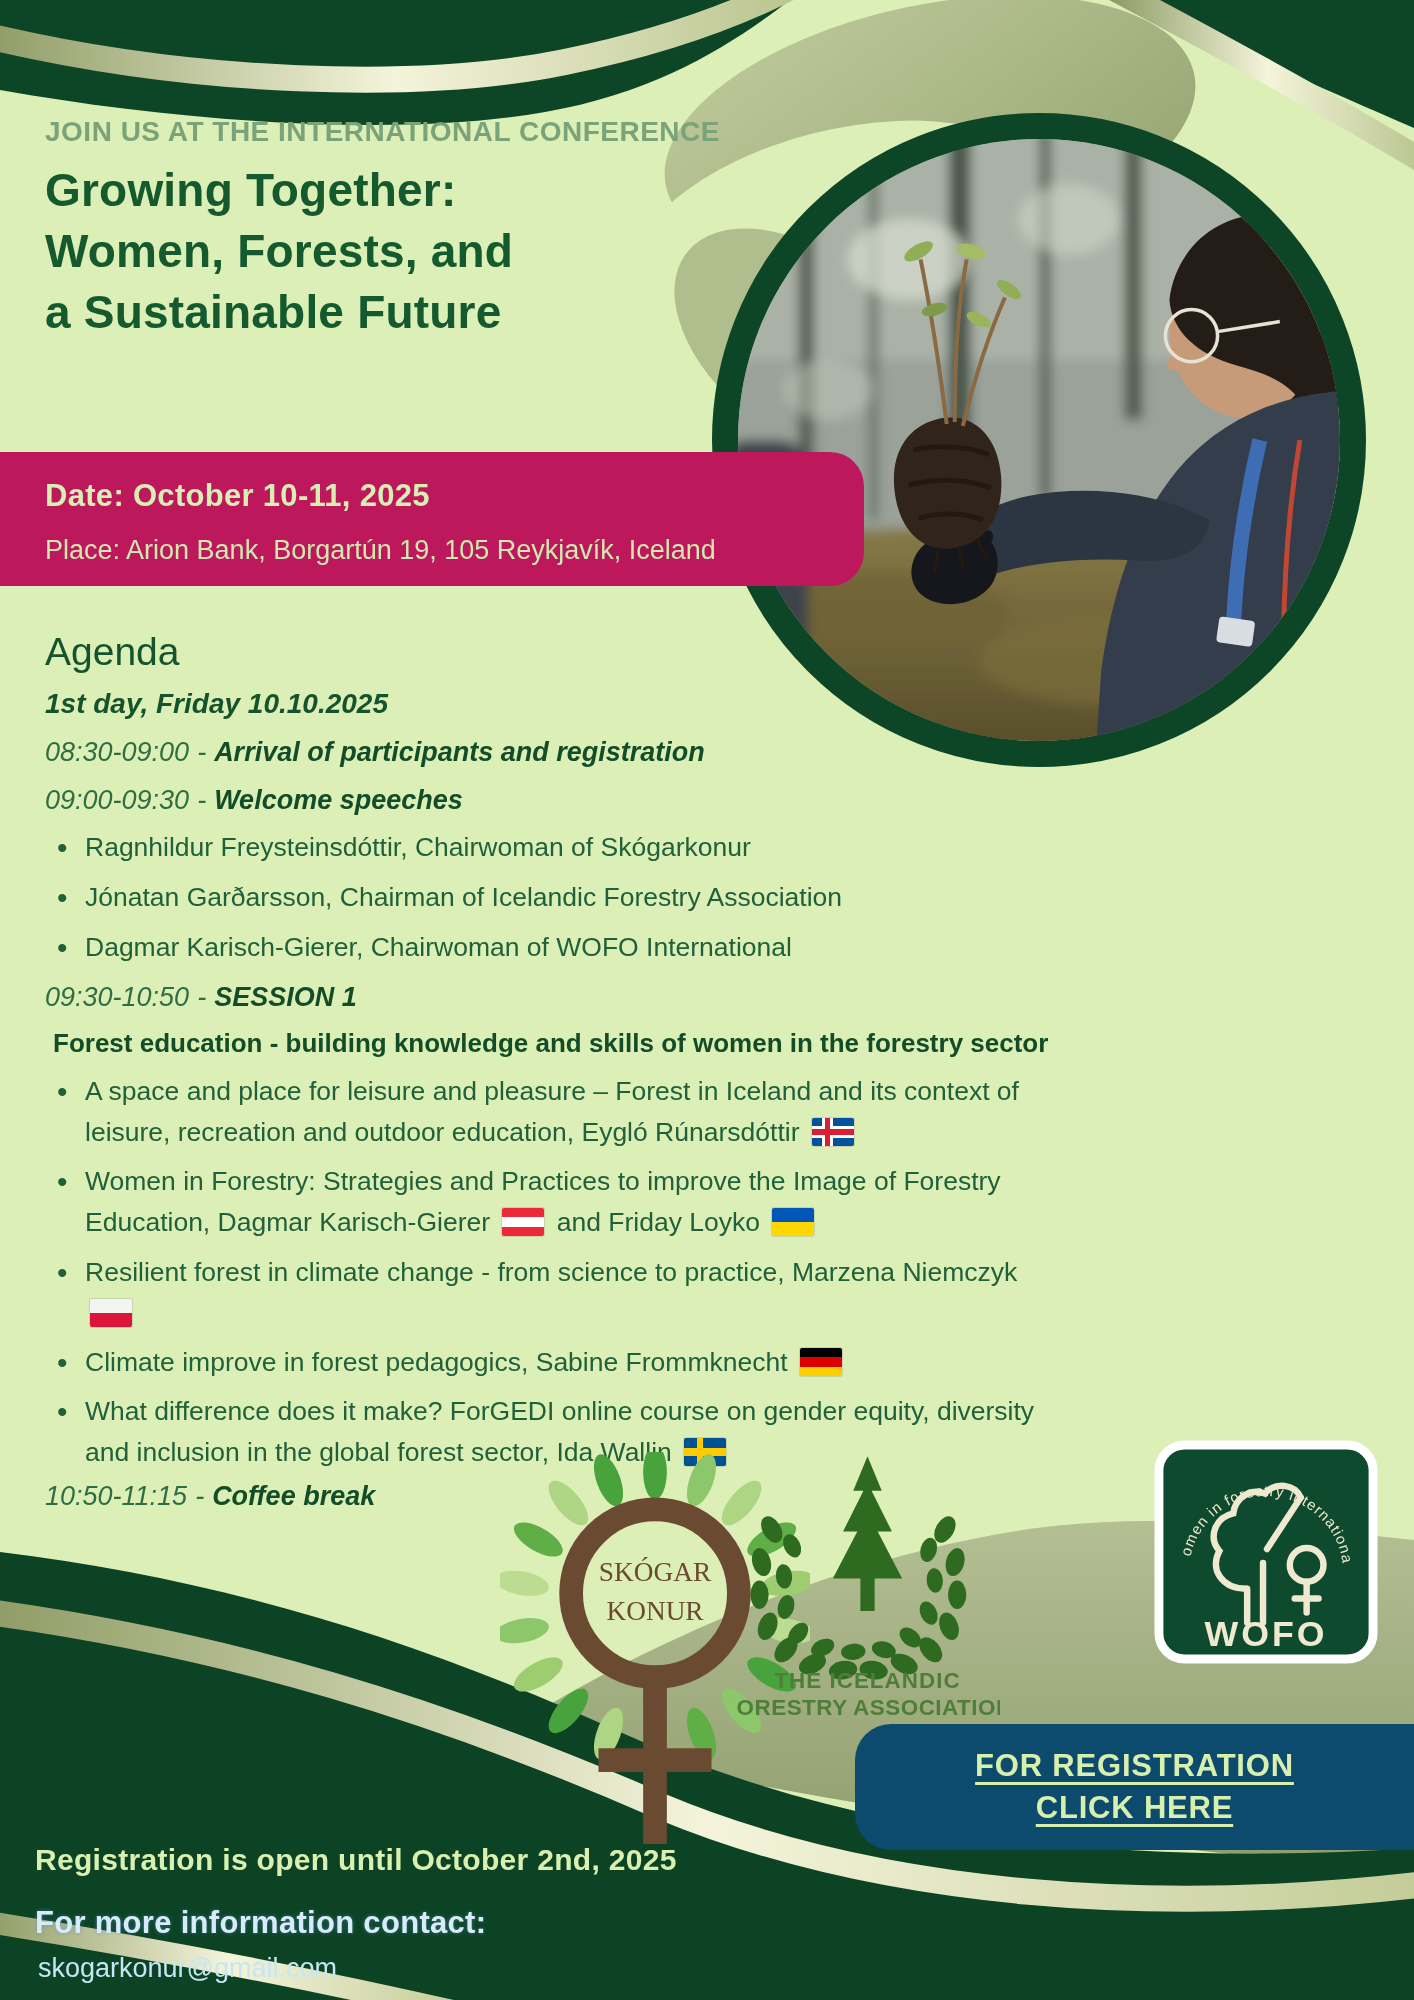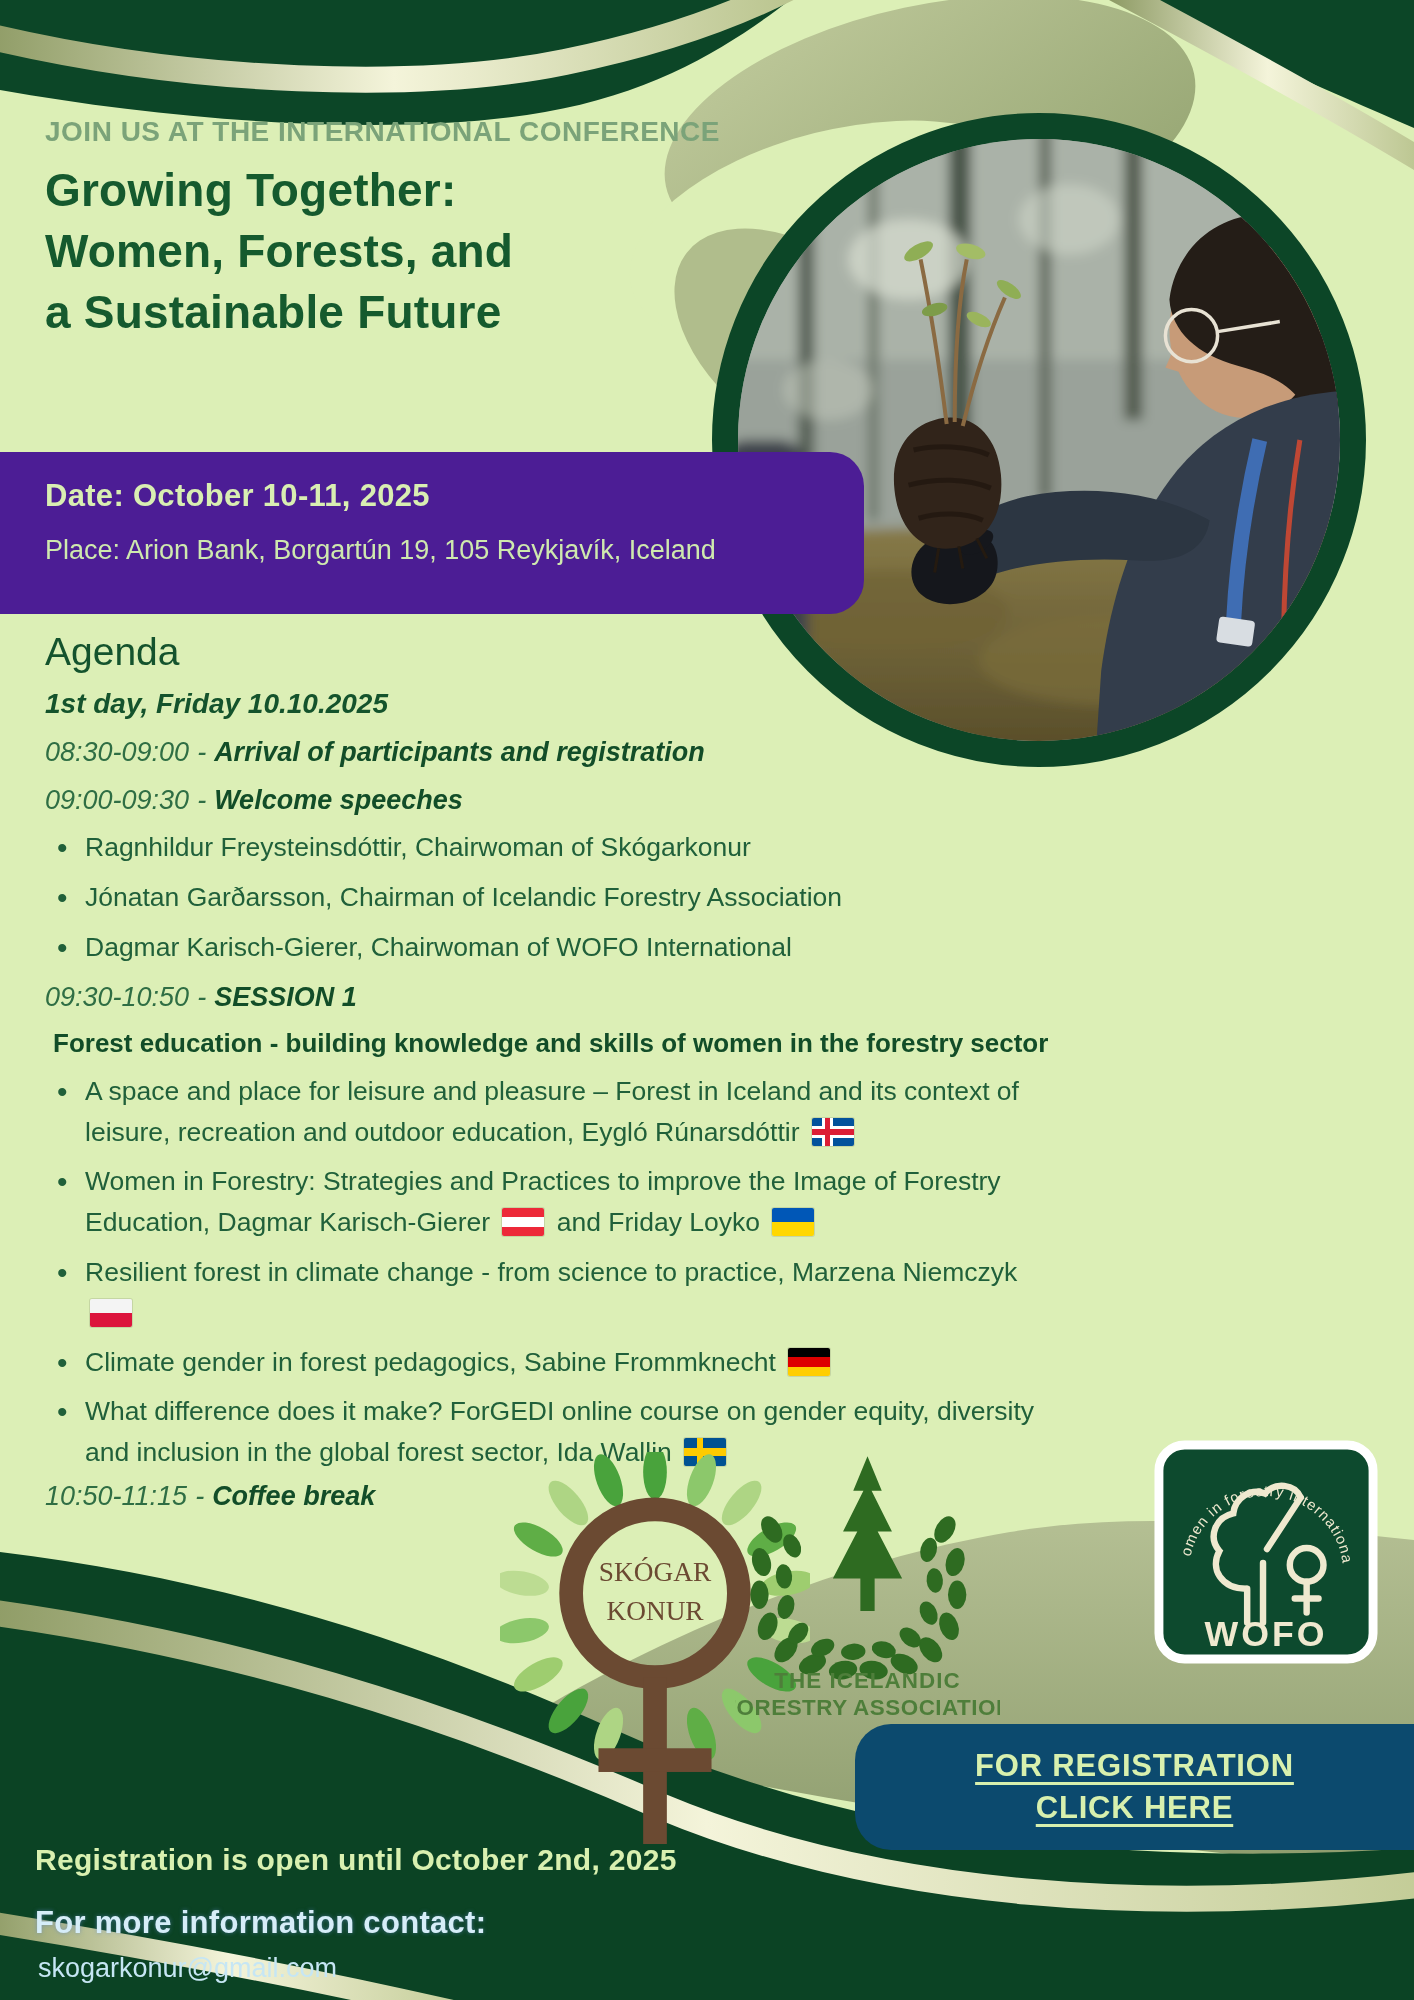--- a/index.html
+++ b/index.html
@@ -21,22 +21,22 @@
   .eyebrow {
     position:absolute; left:45px; top:116px; font-size:28px; font-weight:bold;
     letter-spacing:.5px; color:#7ba379;
   }
   .title {
     position:absolute; left:45px; top:160px; font-size:46px; line-height:1.33;
     font-weight:bold; color:#155a2e; letter-spacing:.2px;
   }
   
   .date-banner {
-    position:absolute; left:0; top:452px; width:864px; height:162px;
-    background:#4c1d95; border-radius:0 34px 34px 0; padding:26px 0 0 45px;
+    position:absolute; left:0; top:452px; width:864px; height:134px;
+    background:#be185d; border-radius:0 34px 34px 0; padding:26px 0 0 45px;
   }
   .date-line { font-size:31px; font-weight:bold; color:#d9eeb2; letter-spacing:.3px; }
   .place-line { font-size:27px; color:#cfe9ae; margin-top:21px; }
   
   .agenda { position:absolute; left:45px; top:630px; width:1330px; }
   .agenda-heading { font-size:39px; font-weight:normal; color:#14532d; }
   .day-heading { font-size:28px; font-weight:bold; font-style:italic; color:#14532c; margin-top:14px; }
   .sched-line { font-size:27px; margin-top:17px; color:#2f6e44;font-style:italic; }
   .sched-line .time { font-weight:normal; }
   .sched-line .sep { margin:0 8px; }
@@ -195,21 +195,21 @@
 
     <div class="sched-line">
       <span class="time">09:30-10:50</span><span class="sep">-</span><span class="what">SESSION 1</span>
     </div>
     <div class="session-title">Forest education - building knowledge and skills of women in the forestry sector</div>
 
     <ul class="dots talks" id="talks">
         <li><span>A space and place for leisure and pleasure – Forest in Iceland and its context of leisure, recreation and outdoor education, Eygló Rúnarsdóttir </span><span class="flag flag-iceland"></span></li>
         <li><span>Women in Forestry: Strategies and Practices to improve the Image of Forestry Education, Dagmar Karisch-Gierer </span><span class="flag flag-austria"></span><span> and Friday Loyko </span><span class="flag flag-ukraine"></span></li>
         <li><span>Resilient forest in climate change - from science to practice, Marzena Niemczyk </span><span class="flag flag-poland"></span></li>
-        <li><span>Climate gender in forest pedagogics, Sabine Frommknecht </span><span class="flag flag-germany"></span></li>
+        <li><span>Climate improve in forest pedagogics, Sabine Frommknecht </span><span class="flag flag-germany"></span></li>
         <li><span>What difference does it make? ForGEDI online course on gender equity, diversity and inclusion in the global forest sector, Ida Wallin </span><span class="flag flag-sweden"></span></li>
       </ul>
 
     <div class="sched-line" style="margin-top:6px;">
       <span class="time">10:50-11:15</span><span class="sep">-</span><span class="what">Coffee break</span>
     </div>
   </div>
 
   <svg class="decor" style="top:1470px;" width="1414" height="530" viewBox="0 0 1414 530">
     <defs>

